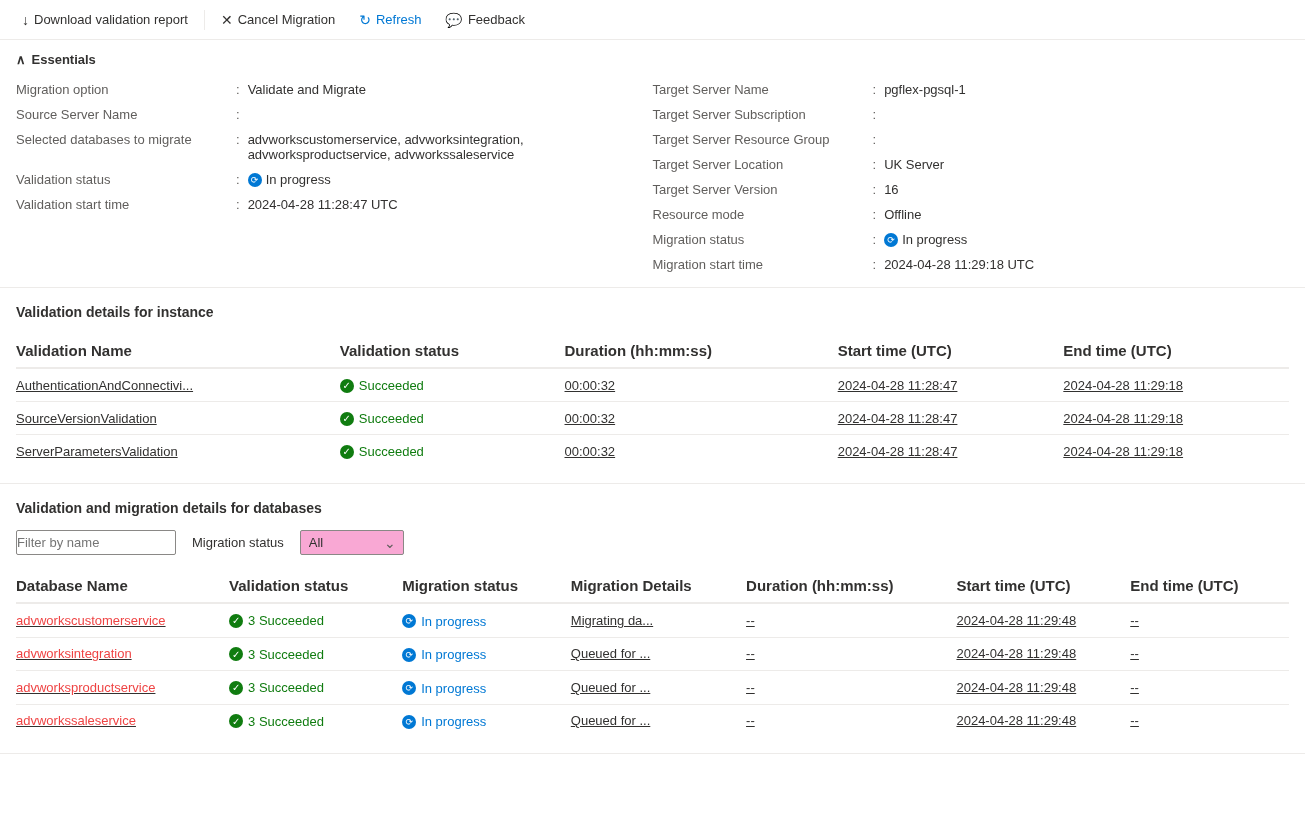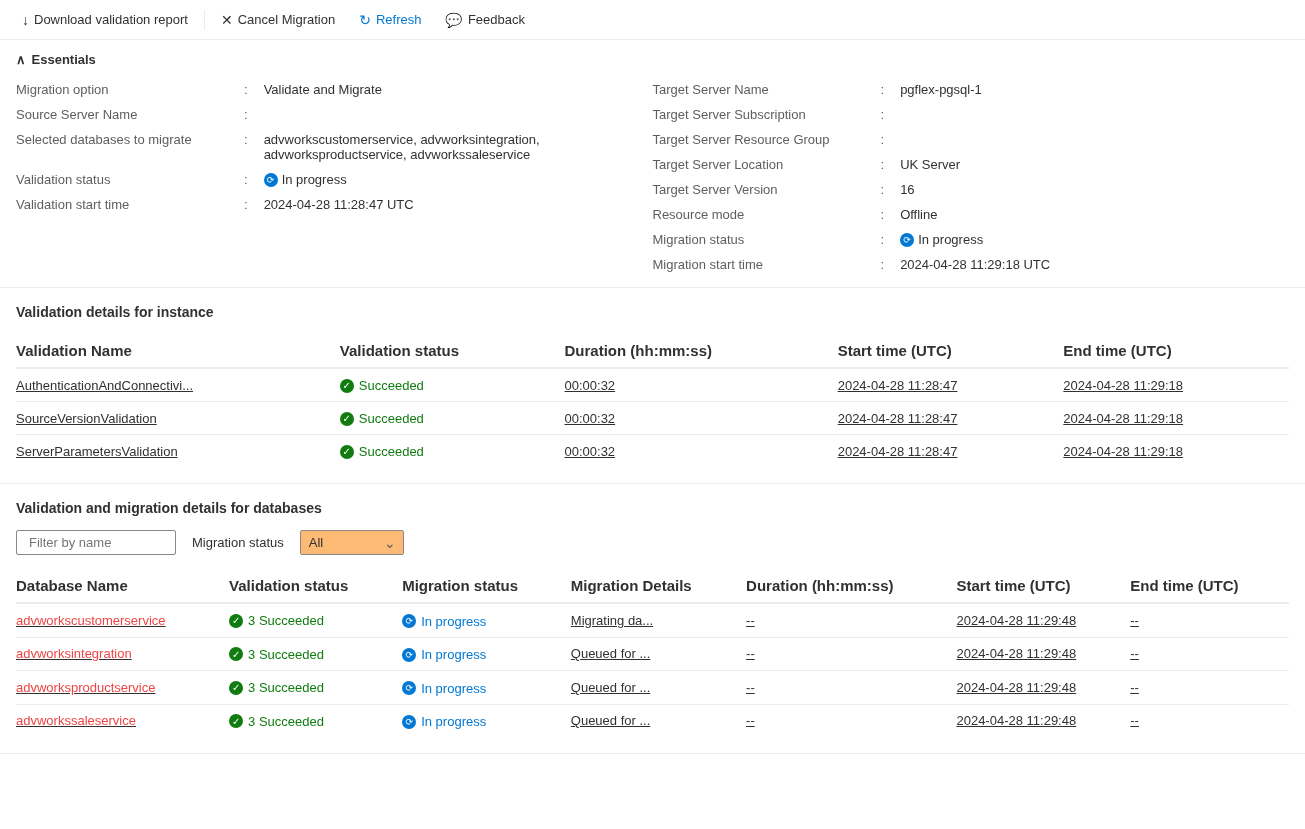--- a/index.html
+++ b/index.html
@@ -25,21 +25,21 @@
     .essentials-section { padding: 12px 16px; border-bottom: 1px solid #edebe9; }
     .section-header {
       display: flex; align-items: center; gap: 6px;
       font-size: 13px; font-weight: 600; margin-bottom: 12px; cursor: pointer;
     }
     .essentials-grid {
       display: grid; grid-template-columns: 1fr 1fr; gap: 0;
     }
     .essentials-col { display: flex; flex-direction: column; gap: 4px; }
     .essentials-row {
-      display: flex; align-items: flex-start; gap: 8px; padding: 3px 0;
+      display: flex; align-items: flex-start; gap: 0; padding: 3px 0;
     }
     .essentials-label {
       color: #605e5c; min-width: 220px; font-size: 13px;
     }
     .essentials-value {
       color: #323130; font-size: 13px; display: flex; align-items: flex-end; gap: 4px;
     }
     .colon { margin-right: 8px; color: #605e5c; }
     .link-text { color: #ef4444; text-decoration: none; cursor: pointer; }
     .in-progress-icon {
@@ -79,27 +79,27 @@
       width: 14px; height: 14px; border-radius: 50%; background: #0078d4;
       display: inline-flex; align-items: center; justify-content: center;
       color: #fff; font-size: 9px; flex-shrink: 0;
     }
 
     
     .filter-row {
       display: flex; align-items: center; gap: 16px; margin-bottom: 14px;
     }
     .filter-input {
-      border: 1px solid #8a8886; padding: 4px 12px; font-size: 13px;
+      border: 1px solid #8a8886; padding: 4px 0; font-size: 13px;
       width: 160px; border-radius: 2px; color: #323130;
     }
     .filter-label { font-size: 13px; color: #323130; }
     .filter-select {
       border: 1px solid #8a8886; padding: 4px 28px 4px 8px; font-size: 13px;
-      border-radius: 2px; color: #323130; background: #fdba74;
+      border-radius: 2px; color: #323130; background: #f9a8d4;
       appearance: none; -webkit-appearance: none; position: relative;
       cursor: pointer;
     }
     .select-wrapper { position: relative; display: inline-flex; align-items: center; }
     .select-wrapper::after {
       content: '⌄'; position: absolute; right: 8px; pointer-events: none;
       font-size: 14px; color: #605e5c;
     }
   </style>
 </head>

